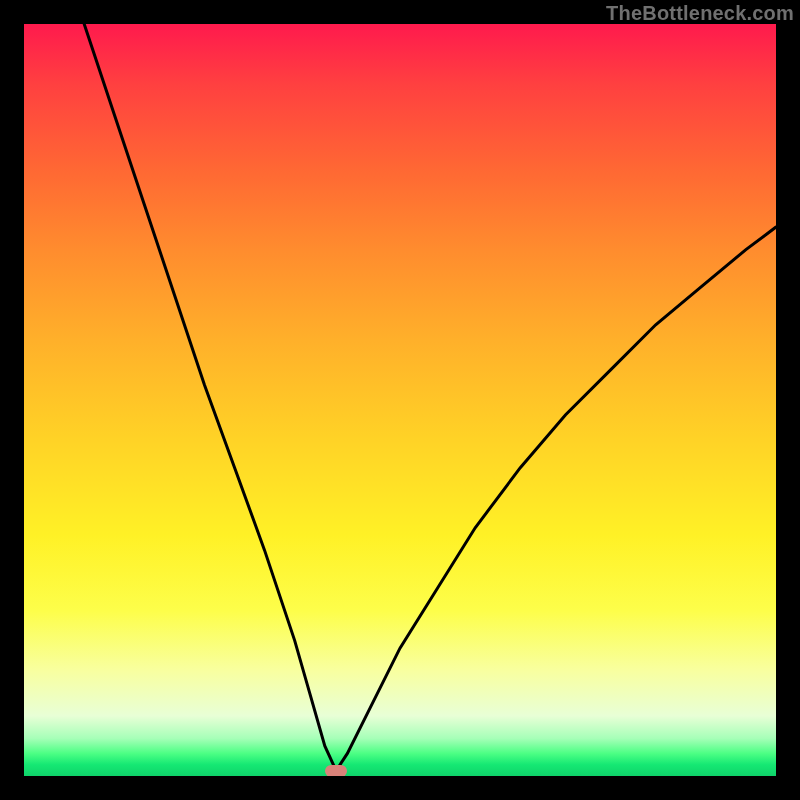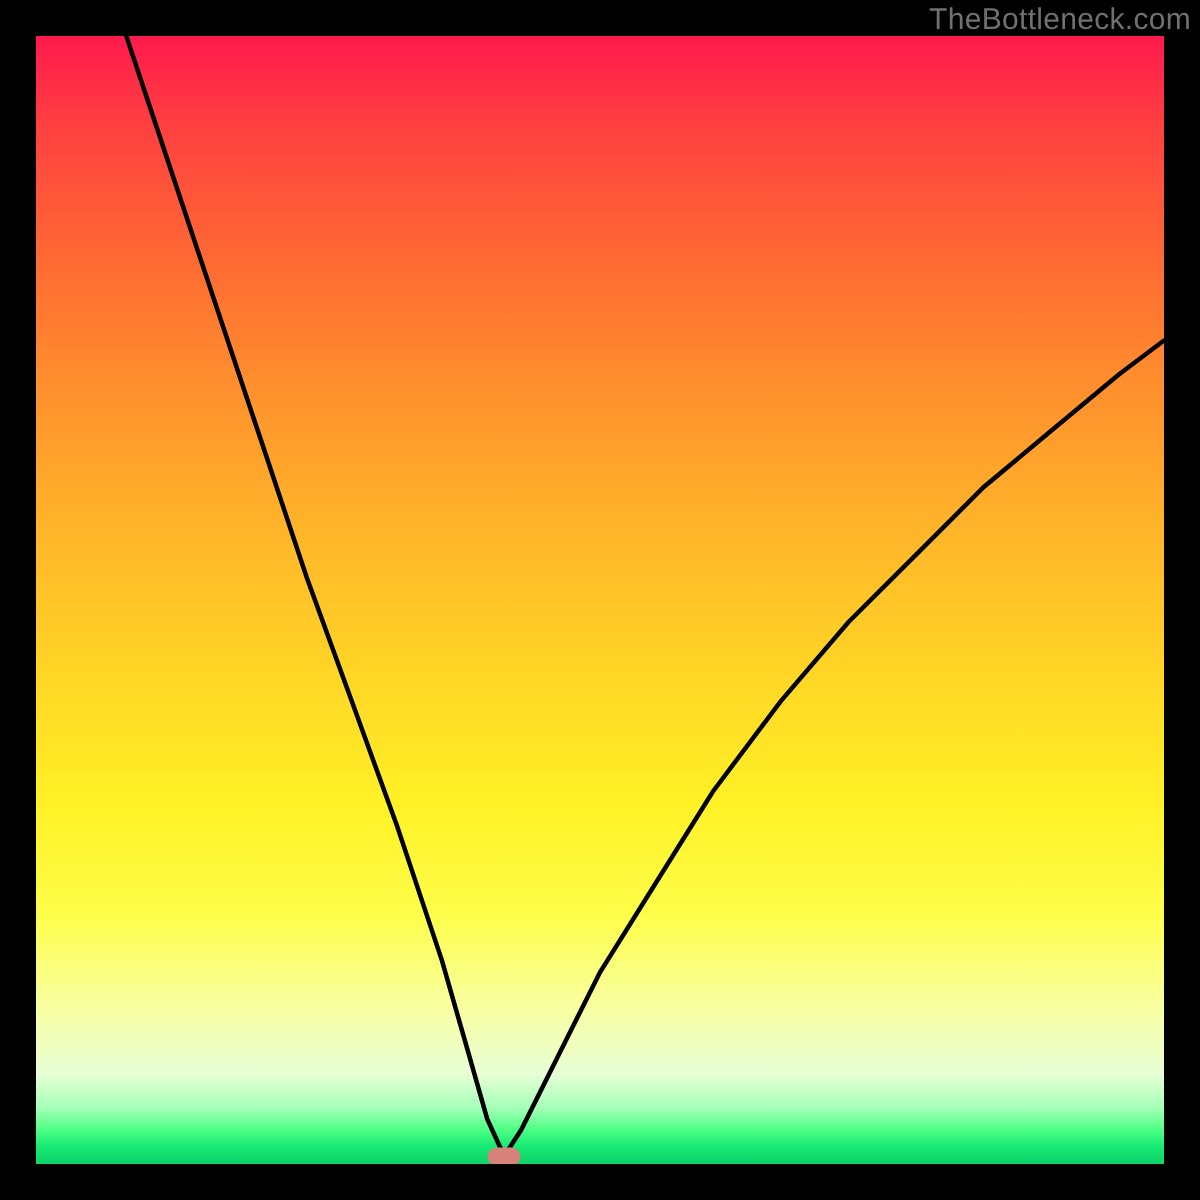--- a/index.html
+++ b/index.html
@@ -47,21 +47,21 @@
       #15e873 98.5%,
       #0fd36a 100%
     );
   }
   .watermark {
     position: absolute;
     top: 2px;
     right: 6px;
     color: #707070;
     font-size: 20px;
-    font-weight: 400;
+    font-weight: 700;
     letter-spacing: 0.2px;
     z-index: 5;
     margin-left: 41px;
   }
   .curve-svg {
     position: absolute;
     inset: 0;
     z-index: 3;
   }
   .marker {

